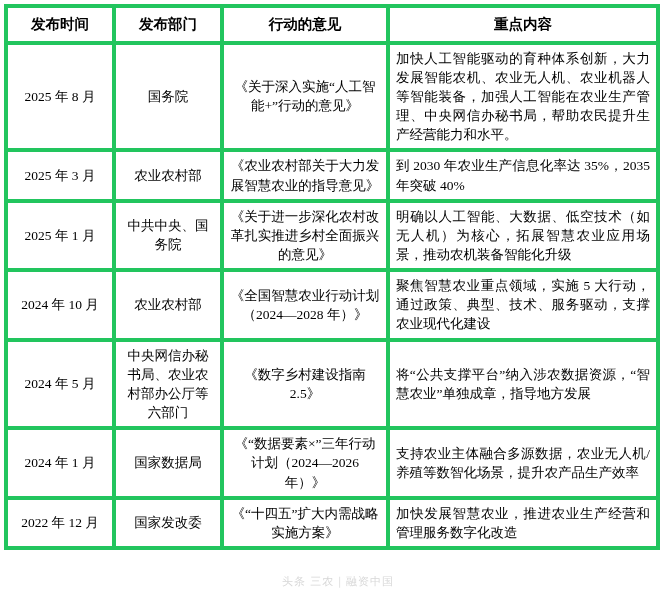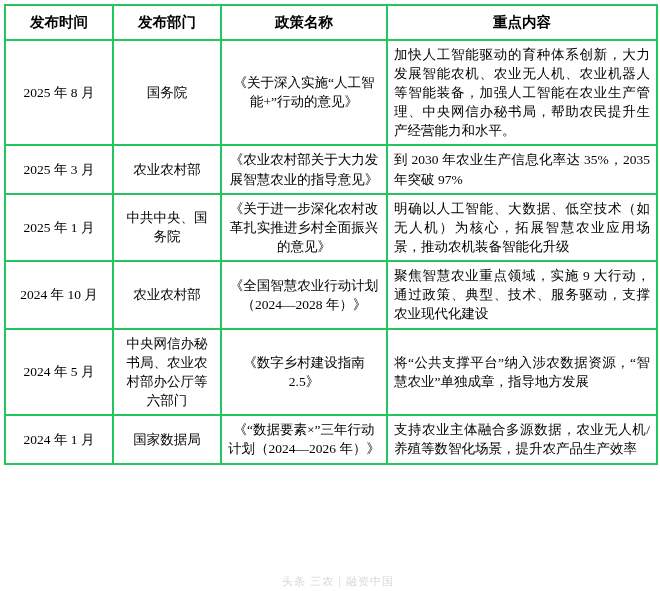--- a/index.html
+++ b/index.html
@@ -15,21 +15,21 @@
     position: relative;
     overflow: hidden;
   }
   #policy-table {
     border-collapse: collapse;
     width: 652px;
     margin: 4px 0 0 4px;
     table-layout: fixed;
   }
   #policy-table th, #policy-table td {
-    border: 2px solid #22c55e;
+    border: 4px solid #22c55e;
     vertical-align: middle;
     font-size: 13.5px;
     line-height: 1.42;
     padding: 4px 6px;
   }
   #policy-table th {
     text-align: center;
     font-weight: bold;
     font-size: 14.5px;
     padding: 6px 4px;
@@ -67,57 +67,63 @@
   <colgroup>
     <col class="c-date">
     <col class="c-dept">
     <col class="c-name">
     <col class="c-content">
   </colgroup>
   <thead>
     <tr>
       <th>发布时间</th>
       <th>发布部门</th>
-      <th>政策名称</th>
+      <th>行动的意见</th>
       <th>重点内容</th>
     </tr>
   </thead>
   <tbody>
     <tr>
       <td class="cell-date">2025 年 8 月</td>
       <td class="cell-dept">国务院</td>
       <td class="cell-name">《关于深入实施“人工智能+”行动的意见》</td>
       <td class="cell-content">加快人工智能驱动的育种体系创新，大力发展智能农机、农业无人机、农业机器人等智能装备，加强人工智能在农业生产管理、中央网信办秘书局，帮助农民提升生产经营能力和水平。</td>
     </tr>
     <tr>
       <td class="cell-date">2025 年 3 月</td>
       <td class="cell-dept">农业农村部</td>
       <td class="cell-name">《农业农村部关于大力发展智慧农业的指导意见》</td>
-      <td class="cell-content">到 2030 年农业生产信息化率达 35%，2035 年突破 97%</td>
+      <td class="cell-content">到 2030 年农业生产信息化率达 35%，2035 年突破 40%</td>
     </tr>
     <tr>
       <td class="cell-date">2025 年 1 月</td>
       <td class="cell-dept">中共中央、国务院</td>
       <td class="cell-name">《关于进一步深化农村改革扎实推进乡村全面振兴的意见》</td>
       <td class="cell-content">明确以人工智能、大数据、低空技术（如无人机）为核心，拓展智慧农业应用场景，推动农机装备智能化升级</td>
     </tr>
     <tr>
       <td class="cell-date">2024 年 10 月</td>
       <td class="cell-dept">农业农村部</td>
       <td class="cell-name">《全国智慧农业行动计划（2024—2028 年）》</td>
-      <td class="cell-content">聚焦智慧农业重点领域，实施 9 大行动，通过政策、典型、技术、服务驱动，支撑农业现代化建设</td>
+      <td class="cell-content">聚焦智慧农业重点领域，实施 5 大行动，通过政策、典型、技术、服务驱动，支撑农业现代化建设</td>
     </tr>
     <tr>
       <td class="cell-date">2024 年 5 月</td>
       <td class="cell-dept">中央网信办秘书局、农业农村部办公厅等六部门</td>
       <td class="cell-name">《数字乡村建设指南 2.5》</td>
       <td class="cell-content">将“公共支撑平台”纳入涉农数据资源，“智慧农业”单独成章，指导地方发展</td>
     </tr>
     <tr>
       <td class="cell-date">2024 年 1 月</td>
       <td class="cell-dept">国家数据局</td>
       <td class="cell-name">《“数据要素×”三年行动计划（2024—2026 年）》</td>
       <td class="cell-content">支持农业主体融合多源数据，农业无人机/养殖等数智化场景，提升农产品生产效率</td>
     </tr>
+    <tr>
+      <td class="cell-date">2022 年 12 月</td>
+      <td class="cell-dept">国家发改委</td>
+      <td class="cell-name">《“十四五”扩大内需战略实施方案》</td>
+      <td class="cell-content">加快发展智慧农业，推进农业生产经营和管理服务数字化改造</td>
+    </tr>
   </tbody>
 </table>
 
 <div class="watermark">头条 三农｜融资中国</div>
 
 </body></html>

